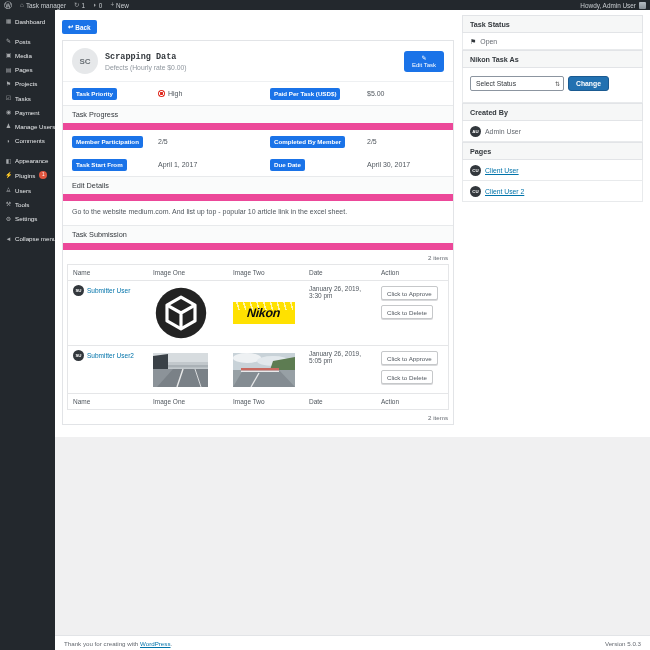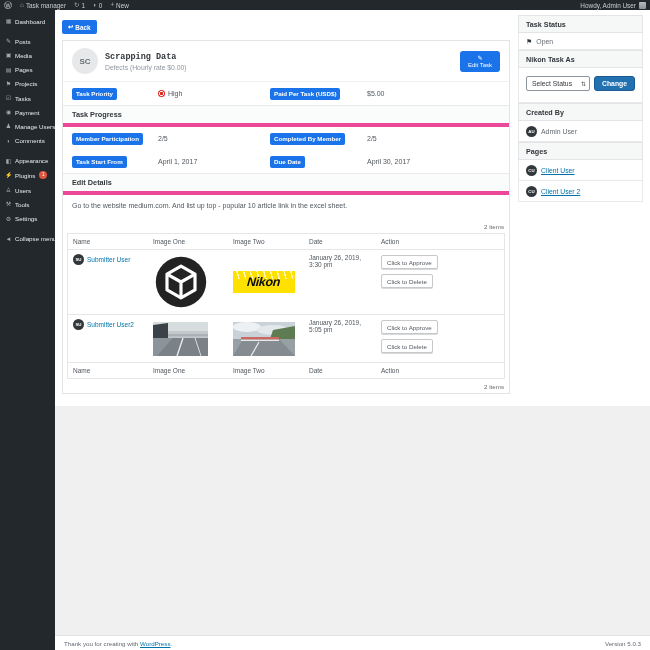--- a/index.html
+++ b/index.html
@@ -24,34 +24,34 @@
   .menu-sep { height: 6px; }
 
   
   #main { position: absolute; left: 55px; top: 10px; width: 595px; height: 640px; display: flex; flex-direction: column; }
   .page { background: #fff; padding: 5px 7px 12px; display: flex; align-items: flex-start; gap: 8px; min-height: 344px; }
   .filler { flex: 1; background: #f0f0f1; }
   .wp-footer { height: 15px; background: #fff; border-top: 1px solid #e2e4e7; display: flex; justify-content: space-between; align-items: center; padding: 0 9px; font-size: 6.2px; color: #646970; }
   .wp-footer a { color: #0073aa; text-decoration: underline; }
 
   
-  .left-col { width: 448px; flex: none; }
+  .left-col { width: 392px; flex: none; }
   .back-btn { display: inline-flex; align-items: center; gap: 2px; background: #1a73e8; color: #fff; border: none; border-radius: 2px; font-size: 6.4px; font-weight: bold; padding: 3px 6px; margin-bottom: 6px; }
   .card { border: 1px solid #e2e4e7; background: #fff; }
   .card-head { display: flex; align-items: center; gap: 7px; padding: 7px 9px; }
   .avatar-lg { width: 26px; height: 26px; border-radius: 50%; background: #e6e8ea; color: #6a7075; font-weight: bold; font-size: 8px; display: flex; align-items: center; justify-content: center; flex: none; }
   .task-title { font-size: 8.5px; font-weight: bold; color: #32373c; font-family: Liberation Mono, monospace; }
   .task-sub { font-size: 6.8px; color: #8f969e; margin-top: 2px; }
   .edit-btn { margin-left: auto; width: 40px; background: #1a73e8; color: #fff; border: none; border-radius: 3px; padding: 3px 0 4px; font-size: 6px; display: flex; flex-direction: column; align-items: center; gap: 1px; }
   .frow { display: grid; grid-template-columns: 86px 112px 97px 1fr; align-items: center; padding: 5.5px 9px; }
   .frow.bt { border-top: 1px solid #eef0f2; }
   .badge { justify-self: start; background: #1a73e8; color: #fff; font-size: 6.2px; font-weight: bold; padding: 2.5px 4px; border-radius: 2px; white-space: nowrap; }
   .fval { font-size: 7px; color: #50575e; display: flex; align-items: center; gap: 3px; }
   .prio-ico { width: 7px; height: 7px; border-radius: 50%; background: radial-gradient(circle, #e02b20 0 1.4px, #fff 1.6px 2.2px, #e02b20 2.4px); flex: none; }
-  .sec-head { background: #fafbfb; border-top: 1px solid #e8eaec; border-bottom: 4px solid #ec4899; padding: 4px 9px; font-size: 7.3px; font-weight: bold; color: #32373c; }
+  .sec-head { background: #fafbfb; border-top: 1px solid #e8eaec; border-bottom: 7px solid #ec4899; padding: 4px 9px; font-size: 7.3px; font-weight: normal; color: #32373c; }
   .details-text { padding: 7px 9px 10px; font-size: 7px; color: #50575e; }
   .items-line { text-align: right; font-size: 6.2px; color: #646970; padding: 4px 5px 3px; }
   .sub-table { margin: 0 4px; border: 1px solid #e5e6e8; }
   .trow { display: grid; grid-template-columns: 80px 80px 76px 72px 1fr; }
   .trow > div { padding: 4px 5px; font-size: 6.5px; color: #50575e; }
   .trow.data { border-top: 1px solid #e5e6e8; }
   .trow.tfoot { border-top: 1px solid #e5e6e8; }
   .th-name { color: #0073aa; }
   .cell-name { display: flex; align-items: flex-start; gap: 3px; }
   .avatar-sm { width: 11px; height: 11px; border-radius: 50%; background: #32373c; color: #fff; font-size: 4.4px; font-weight: bold; display: flex; align-items: center; justify-content: center; flex: none; }
@@ -215,20 +215,21 @@
         <div class="frow">
           <span class="badge">Task Start From</span>
           <span class="fval">April 1, 2017</span>
           <span class="badge">Due Date</span>
           <span class="fval">April 30, 2017</span>
         </div>
 
         <div class="sec-head">Edit Details</div>
         <div class="details-text">Go to the website medium.com.   And list up top - popular 10 article link in the excel sheet.</div>
 
+        <div class="sec-head">Task Submission</div>
         <div class="items-line">2 items</div>
 
         <div class="sub-table">
           <div class="trow thead">
             <div class="th-name">Name</div>
             <div>Image One</div>
             <div>Image Two</div>
             <div>Date</div>
             <div>Action</div>
           </div>

